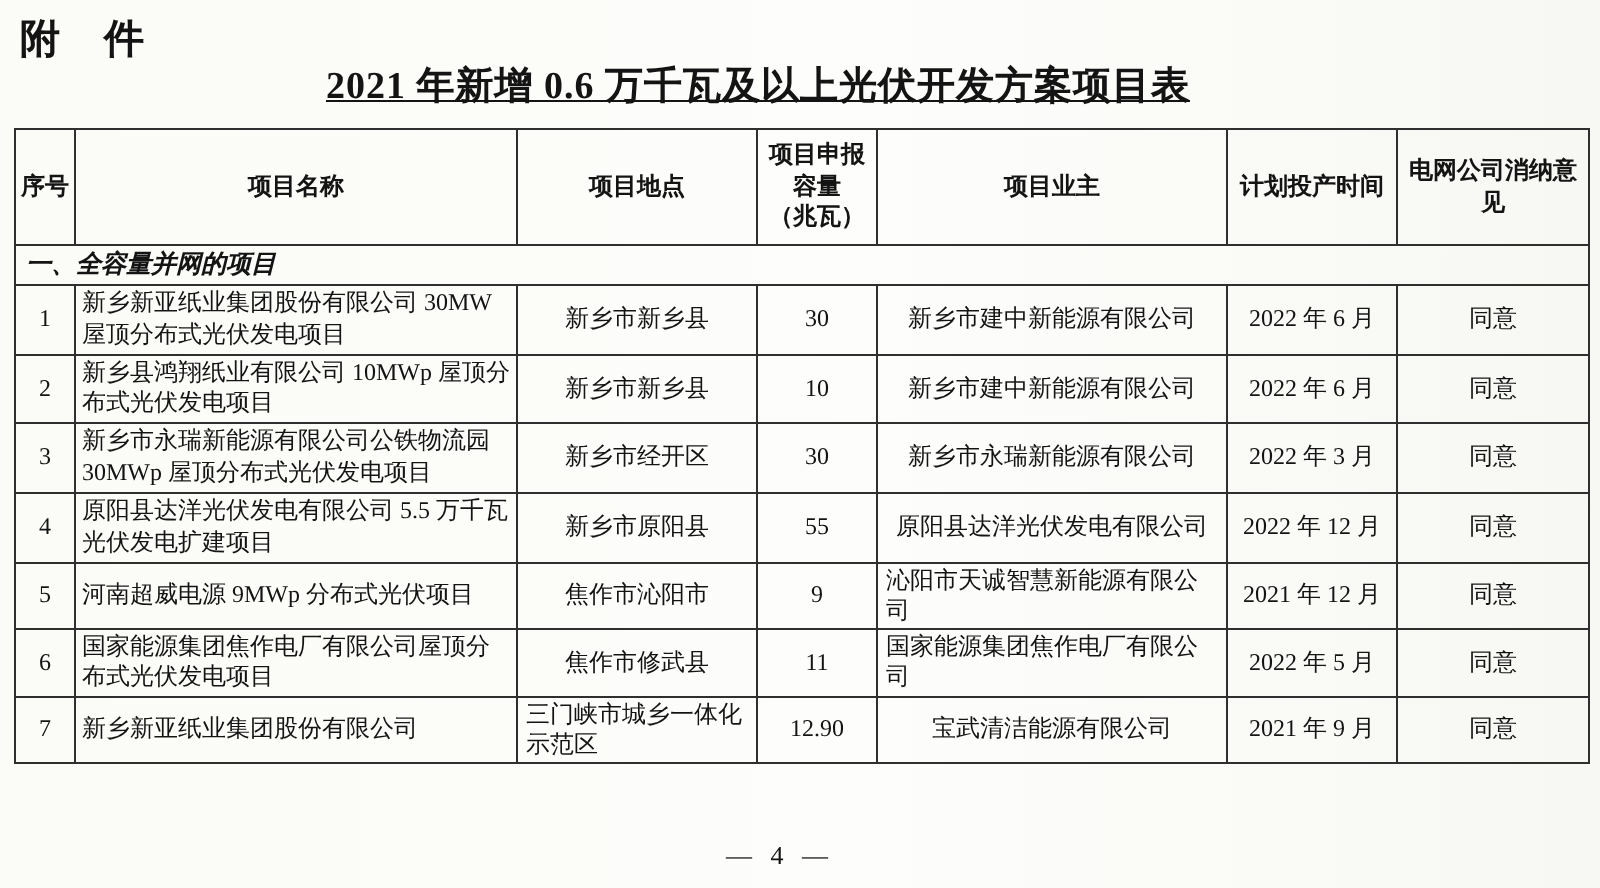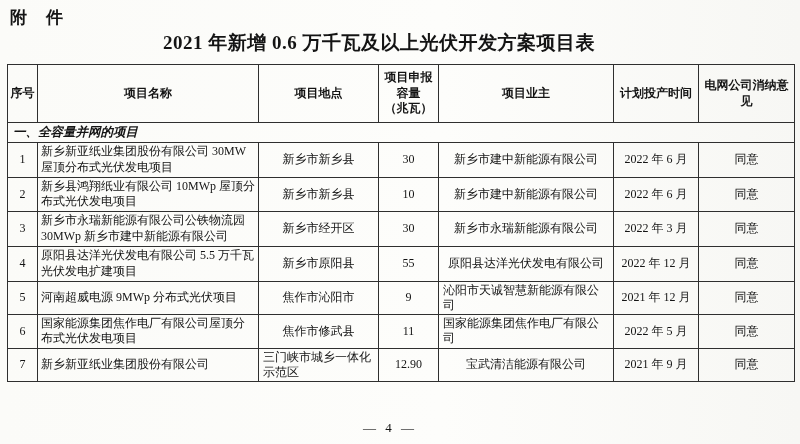--- a/index.html
+++ b/index.html
@@ -11,26 +11,26 @@
     color: #141414;
   }
   .page {
     position: relative;
     width: 800px; height: 444px;
     overflow: hidden;
     background: linear-gradient(90deg, #fbfbf8 0%, #fdfdfb 55%, #f7f7f4 100%);
   }
   .attachment {
     position: absolute; left: 10px; top: 6px;
-    font-size: 17px; font-weight: bold; letter-spacing: 1px;
+    font-size: 20px; font-weight: bold; letter-spacing: 1px;
   }
   .title {
     position: absolute; left: 0; right: 42px; top: 30px;
     margin: 0; text-align: center;
-    font-size: 19px; font-weight: bold; letter-spacing: 0.5px;
+    font-size: 19px; font-weight: bold; letter-spacing: 0.5px; text-decoration: underline;
   }
   table.projects {
     position: absolute; left: 7px; top: 64px;
     width: 787px;
     border-collapse: collapse; table-layout: fixed;
     background: transparent;
   }
   .projects th, .projects td {
     border: 1px solid #2f2f2f;
     font-size: 12px;
@@ -107,21 +107,21 @@
         <td>2</td>
         <td class="c-name">新乡县鸿翔纸业有限公司 10MWp 屋顶分布式光伏发电项目</td>
         <td>新乡市新乡县</td>
         <td>10</td>
         <td>新乡市建中新能源有限公司</td>
         <td>2022 年 6 月</td>
         <td>同意</td>
       </tr>
       <tr class="data-row">
         <td>3</td>
-        <td class="c-name">新乡市永瑞新能源有限公司公铁物流园30MWp 新乡市建中新能源有限公司</td>
+        <td class="c-name">新乡市永瑞新能源有限公司公铁物流园30MWp 屋顶分布式光伏发电项目</td>
         <td>新乡市经开区</td>
         <td>30</td>
         <td>新乡市永瑞新能源有限公司</td>
         <td>2022 年 3 月</td>
         <td>同意</td>
       </tr>
       <tr class="data-row">
         <td>4</td>
         <td class="c-name">原阳县达洋光伏发电有限公司 5.5 万千瓦光伏发电扩建项目</td>
         <td>新乡市原阳县</td>

